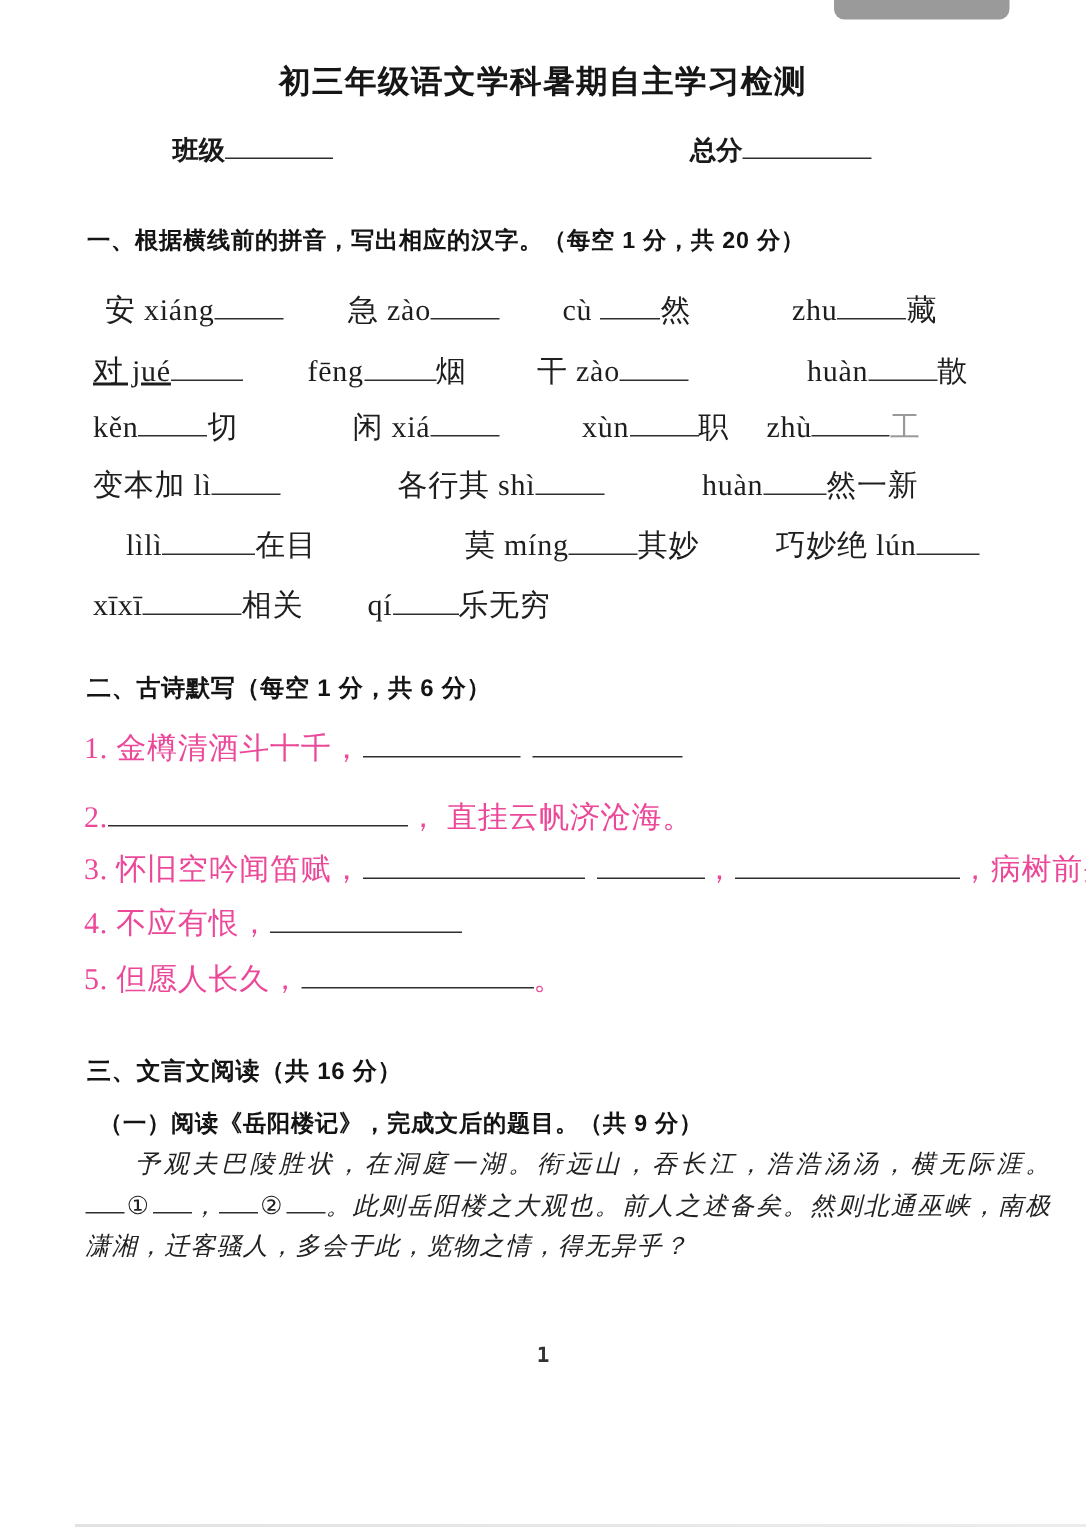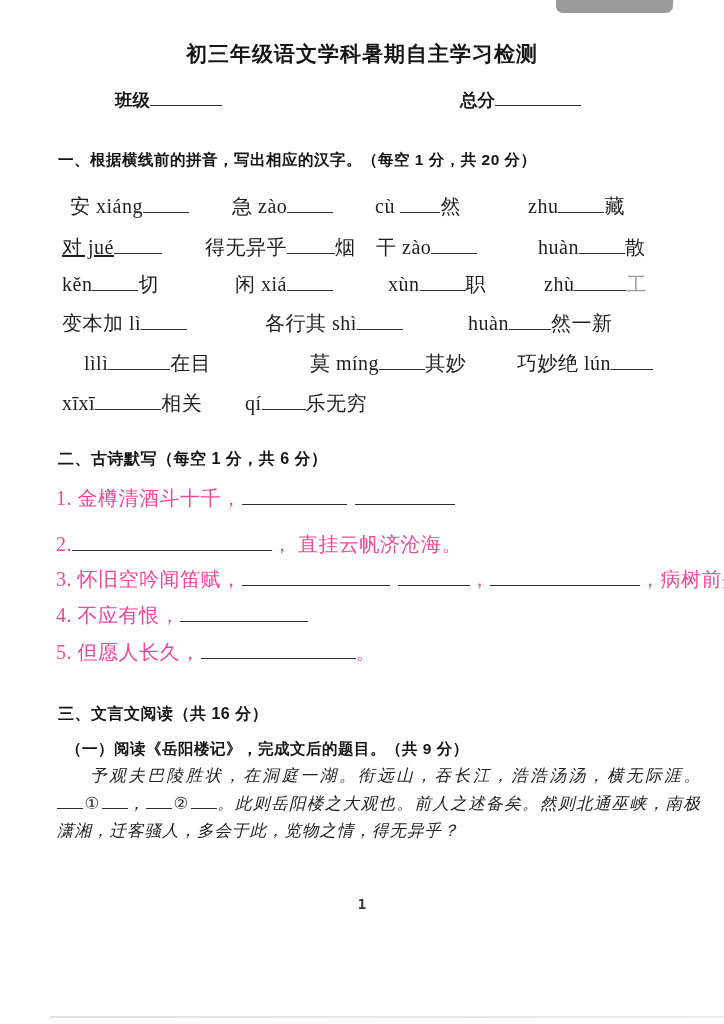--- a/index.html
+++ b/index.html
@@ -33,22 +33,22 @@
   .h2 { top:449px; font-size:16px; }
   .h3 { top:704px; font-size:16px; }
   .h3sub { top:739px; left:66px; font-size:15.5px; }
 
   
   .s1-row { position:absolute; left:0; width:724px; height:38px; }
   .r1 { top:193px; } .r2 { top:234px; } .r3 { top:271px; }
   .r4 { top:310px; } .r5 { top:350px;margin-left:22px; } .r6 { top:390px; }
   .it { position:absolute; white-space:nowrap; font-size:20px; letter-spacing:0.5px; }
   .r1 .p1{left:70px;}  .r1 .p2{left:232px;} .r1 .p3{left:375px;} .r1 .p4{left:528px;}
-  .r2 .p1{left:62px;text-decoration:underline;}  .r2 .p2{left:205px;} .r2 .p3{left:376px;} .r2 .p4{left:538px;}
-  .r3 .p1{left:62px;}  .r3 .p2{left:235px;} .r3 .p3{left:388px;} .r3 .p4{left:544px;}
+  .r2 .p1{left:62px;text-decoration:underline;}  .r2 .p2{left:205px;} .r2 .p3{left:358px;} .r2 .p4{left:538px;}
+  .r3 .p1{left:62px;}  .r3 .p2{left:235px;} .r3 .p3{left:388px;} .r3 .p4{left:511px;}
   .r4 .p1{left:62px;}  .r4 .p2{left:265px;} .r4 .p3{left:468px;}
   .r5 .p1{left:62px;}  .r5 .p2{left:288px;} .r5 .p3{left:495px;}
   .r6 .p1{left:62px;}  .r6 .p2{left:245px;}
   .faint { opacity:0.45; }
 
   
   .poem-item { position:absolute; left:56px; white-space:nowrap; font-size:20px;
                letter-spacing:0.5px; color:#ec4899; }
   .q1 { top:485px; } .q2 { top:531px; } .q3 { top:566px; }
   .q4 { top:602px; } .q5 { top:639px; }
@@ -83,21 +83,21 @@
 
 <div class="s1-row r1">
   <span class="it p1"><span>安 xiáng</span><span class="bl" style="width:46px"></span><span></span></span>
   <span class="it p2"><span>急 zào</span><span class="bl" style="width:46px"></span><span></span></span>
   <span class="it p3"><span>cù </span><span class="bl" style="width:40px"></span><span>然</span></span>
   <span class="it p4"><span>zhu</span><span class="bl" style="width:46px"></span><span>藏</span></span>
 </div>
 
 <div class="s1-row r2">
   <span class="it p1"><span>对 jué</span><span class="bl" style="width:48px"></span><span></span></span>
-  <span class="it p2"><span>得无异乎</span><span class="bl" style="width:48px"></span><span>烟</span></span>
+  <span class="it p2"><span>fēng</span><span class="bl" style="width:48px"></span><span>烟</span></span>
   <span class="it p3"><span>干 zào</span><span class="bl" style="width:46px"></span><span></span></span>
   <span class="it p4"><span>huàn</span><span class="bl" style="width:46px"></span><span>散</span></span>
 </div>
 
 <div class="s1-row r3">
   <span class="it p1"><span>kěn</span><span class="bl" style="width:46px"></span><span>切</span></span>
   <span class="it p2"><span>闲 xiá</span><span class="bl" style="width:46px"></span><span></span></span>
   <span class="it p3"><span>xùn</span><span class="bl" style="width:46px"></span><span>职</span></span>
   <span class="it p4"><span>zhù</span><span class="bl" style="width:52px"></span><span class="faint">工</span></span>
 </div>

